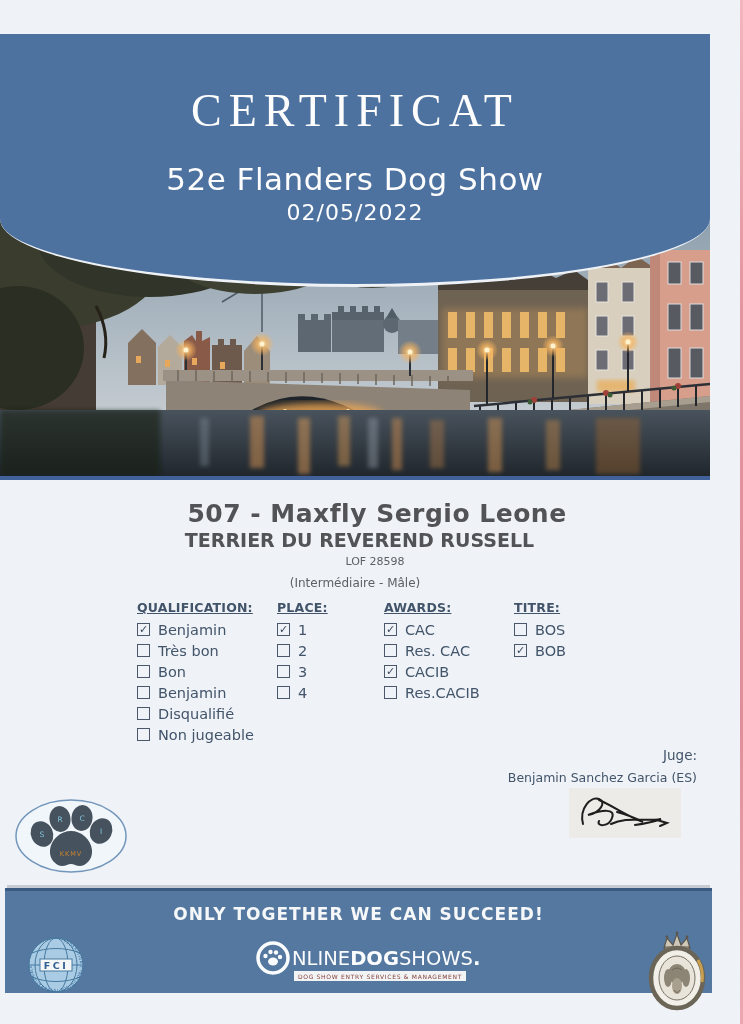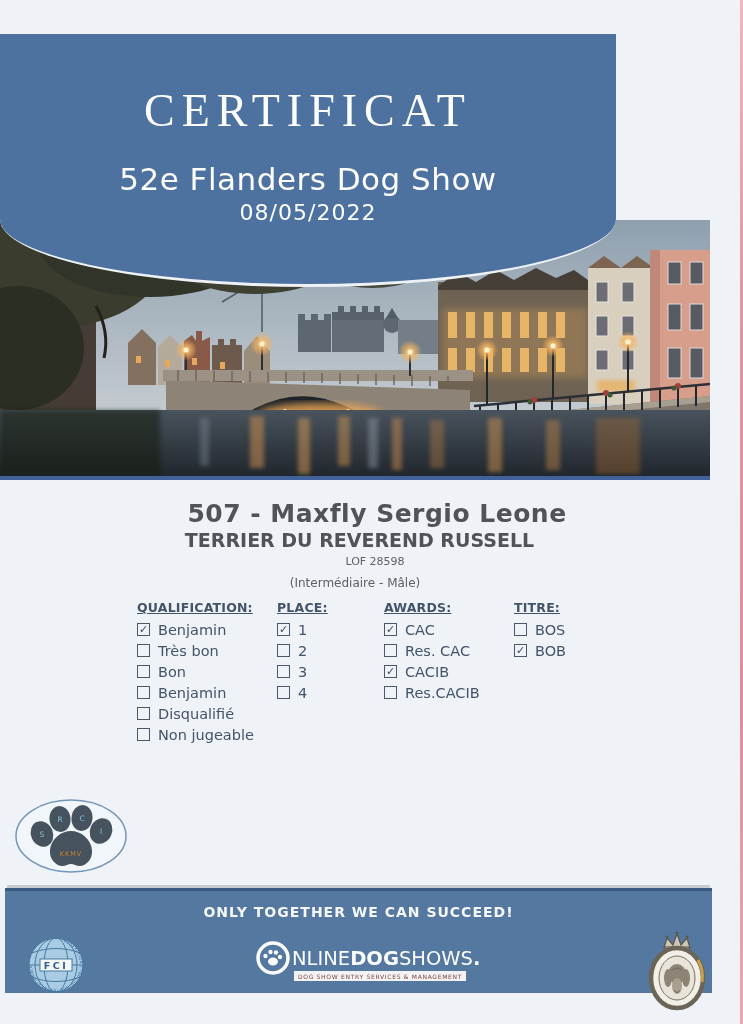--- a/index.html
+++ b/index.html
@@ -1,19 +1,19 @@
 <!DOCTYPE html>
 <html><head>
 <meta charset="utf-8">
 <style>
   html,body{margin:0;padding:0;background:#dfe3e8;}
   .page{position:relative;width:743px;height:1024px;background:#eff2f7;overflow:hidden;
         font-family:"DejaVu Sans","Liberation Sans",sans-serif;}
   
-  .header{position:absolute;left:0;top:34px;width:616px;height:250px;background:#4d72a0;
+  .header{position:absolute;left:0;top:34px;width:710px;height:250px;background:#4d72a0;
           border-bottom-left-radius:50% 68px;border-bottom-right-radius:50% 68px;
           border-bottom:3px solid #eef2f6;z-index:5;text-align:center;color:#fdfdfd;}
   .header .title{margin-top:50px;font-family:"Liberation Serif","DejaVu Serif",serif;
           font-size:46px;letter-spacing:7px;font-weight:400;}
   .header .show{margin-top:24px;font-size:31px;letter-spacing:.5px;}
   .header .date{margin-top:3px;font-size:22px;letter-spacing:1px;}
   
   .photo{position:absolute;left:0;top:220px;width:710px;height:256px;z-index:2;display:block;}
   .photo-line{position:absolute;left:0;top:476px;width:710px;height:4px;background:#41619b;z-index:6;}
   
@@ -35,37 +35,37 @@
   
   .judge{position:absolute;top:747px;right:46px;text-align:right;color:#42546a;z-index:3;}
   .judge .jlabel{font-size:13.5px;}
   .judge .jname{font-size:12.5px;margin-top:7px;}
   .sig{margin-top:3px;margin-right:16px;}
   
   .pawlogo{position:absolute;left:12px;top:798px;z-index:3;}
   
   .band{position:absolute;left:5px;top:888px;width:707px;height:102px;background:#54789f;
         border-top:3px solid #3a5a82;box-shadow:0 -5px 0 -2px #c6ccd2;z-index:4;}
-  .motto{text-align:center;color:#f5f7f9;font-weight:bold;font-size:14px;letter-spacing:1px;margin-top:13px;}
+  .motto{text-align:center;color:#f5f7f9;font-weight:bold;font-size:17px;letter-spacing:1px;margin-top:13px;}
   .fci{position:absolute;left:26px;top:934px;z-index:7;}
   .ods{position:absolute;left:252px;top:938px;z-index:7;}
   .crest{position:absolute;left:636px;top:928px;z-index:7;}
   
   .scanline{position:absolute;right:0;top:0;width:3px;height:100%;z-index:9;
         background:linear-gradient(180deg,#f2b6be,#e294a0 30%,#de8e99 70%,#eba7b1);}
 </style>
 </head>
 <body>
 
 <div class="page">
 
   <div class="header">
     <div class="title">CERTIFICAT</div>
     <div class="show">52e Flanders Dog Show</div>
-    <div class="date">08/05/2022</div>
+    <div class="date">02/05/2022</div>
   </div>
 
   <svg class="photo" viewBox="0 0 710 256" aria-hidden="true">
     <defs>
       <linearGradient id="sky" x1="0" y1="0" x2="0" y2="1">
         <stop offset="0" stop-color="#8fa0ae"></stop>
           <stop offset="1" stop-color="#c6cdd2"></stop>
       </linearGradient>
       <linearGradient id="water" x1="0" y1="0" x2="0" y2="1">
         <stop offset="0" stop-color="#49535d"></stop>
@@ -354,20 +354,33 @@
           <span class="cb"></span>
           <span class="lbl">BOS</span>
         </div>
         <div class="item">
           <span class="cb">✓</span>
           <span class="lbl">BOB</span>
         </div>
       </div>
     </div>
 
+  <div class="judge">
+    <div class="jlabel">Juge:</div>
+    <div class="jname">Benjamin Sanchez Garcia (ES)</div>
+    <svg class="sig" width="112" height="50" viewBox="0 0 112 50">
+      <rect x="0" y="0" width="112" height="50" fill="#ecebe7"></rect>
+      <g stroke="#1d1d1d" stroke-width="2" fill="none" stroke-linecap="round">
+        <path d="M14,36 C10,20 22,8 30,11 C38,14 31,25 19,27 C33,22 47,20 43,30 C40,39 27,39 30,33"></path>
+        <path d="M30,12 C44,18 58,28 74,34 C64,29 56,26 48,24"></path>
+        <path d="M42,36 C58,28 74,34 92,31 C84,34 74,36 66,37"></path>
+        <path d="M88,32 l10,3 -7,3"></path>
+      </g>
+    </svg>
+  </div>
 
   <svg class="pawlogo" width="118" height="78" viewBox="0 0 118 78">
     <ellipse cx="59" cy="38" rx="55" ry="36" fill="#f0f6fa" stroke="#7396bb" stroke-width="1.5"></ellipse>
     <g fill="#47525f">
       <ellipse cx="30" cy="36" rx="11" ry="13" transform="rotate(-24 30 36)"></ellipse>
       <ellipse cx="48" cy="21" rx="10.5" ry="13" transform="rotate(-8 48 21)"></ellipse>
       <ellipse cx="70" cy="20" rx="10.5" ry="13" transform="rotate(8 70 20)"></ellipse>
       <ellipse cx="89" cy="33" rx="11" ry="13" transform="rotate(24 89 33)"></ellipse>
       <path d="M59,33 c10,0 20,8 21,19 c1,10 -7,16 -12,16 c-4,0 -6,-2 -9,-2 c-3,0 -5,2 -9,2 c-5,0 -13,-6 -12,-16 c1,-11 11,-19 21,-19 Z"></path>
     </g>

